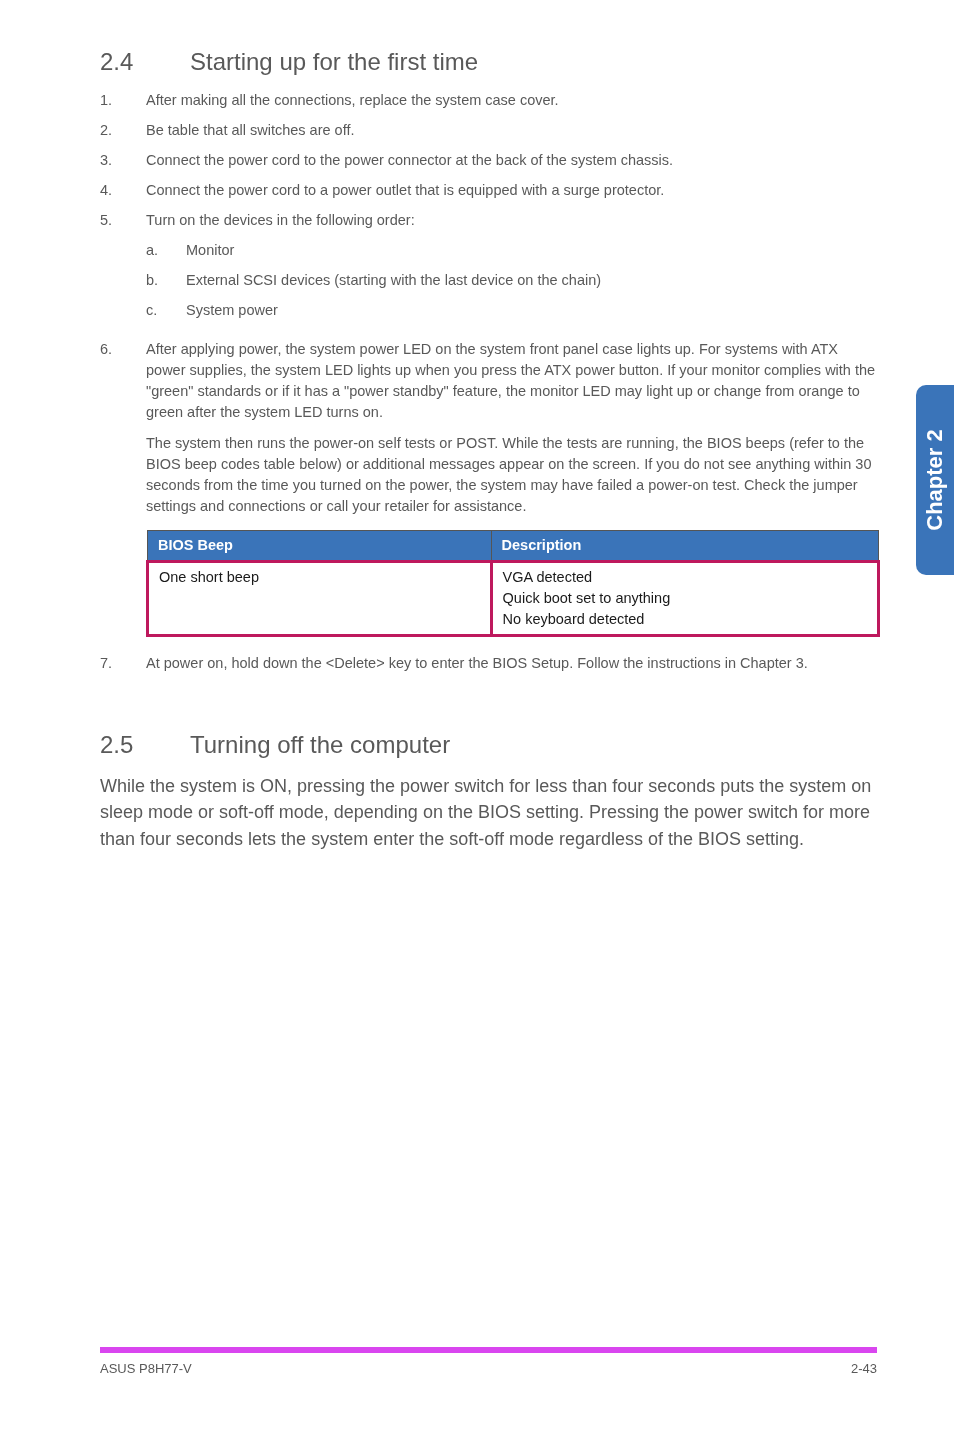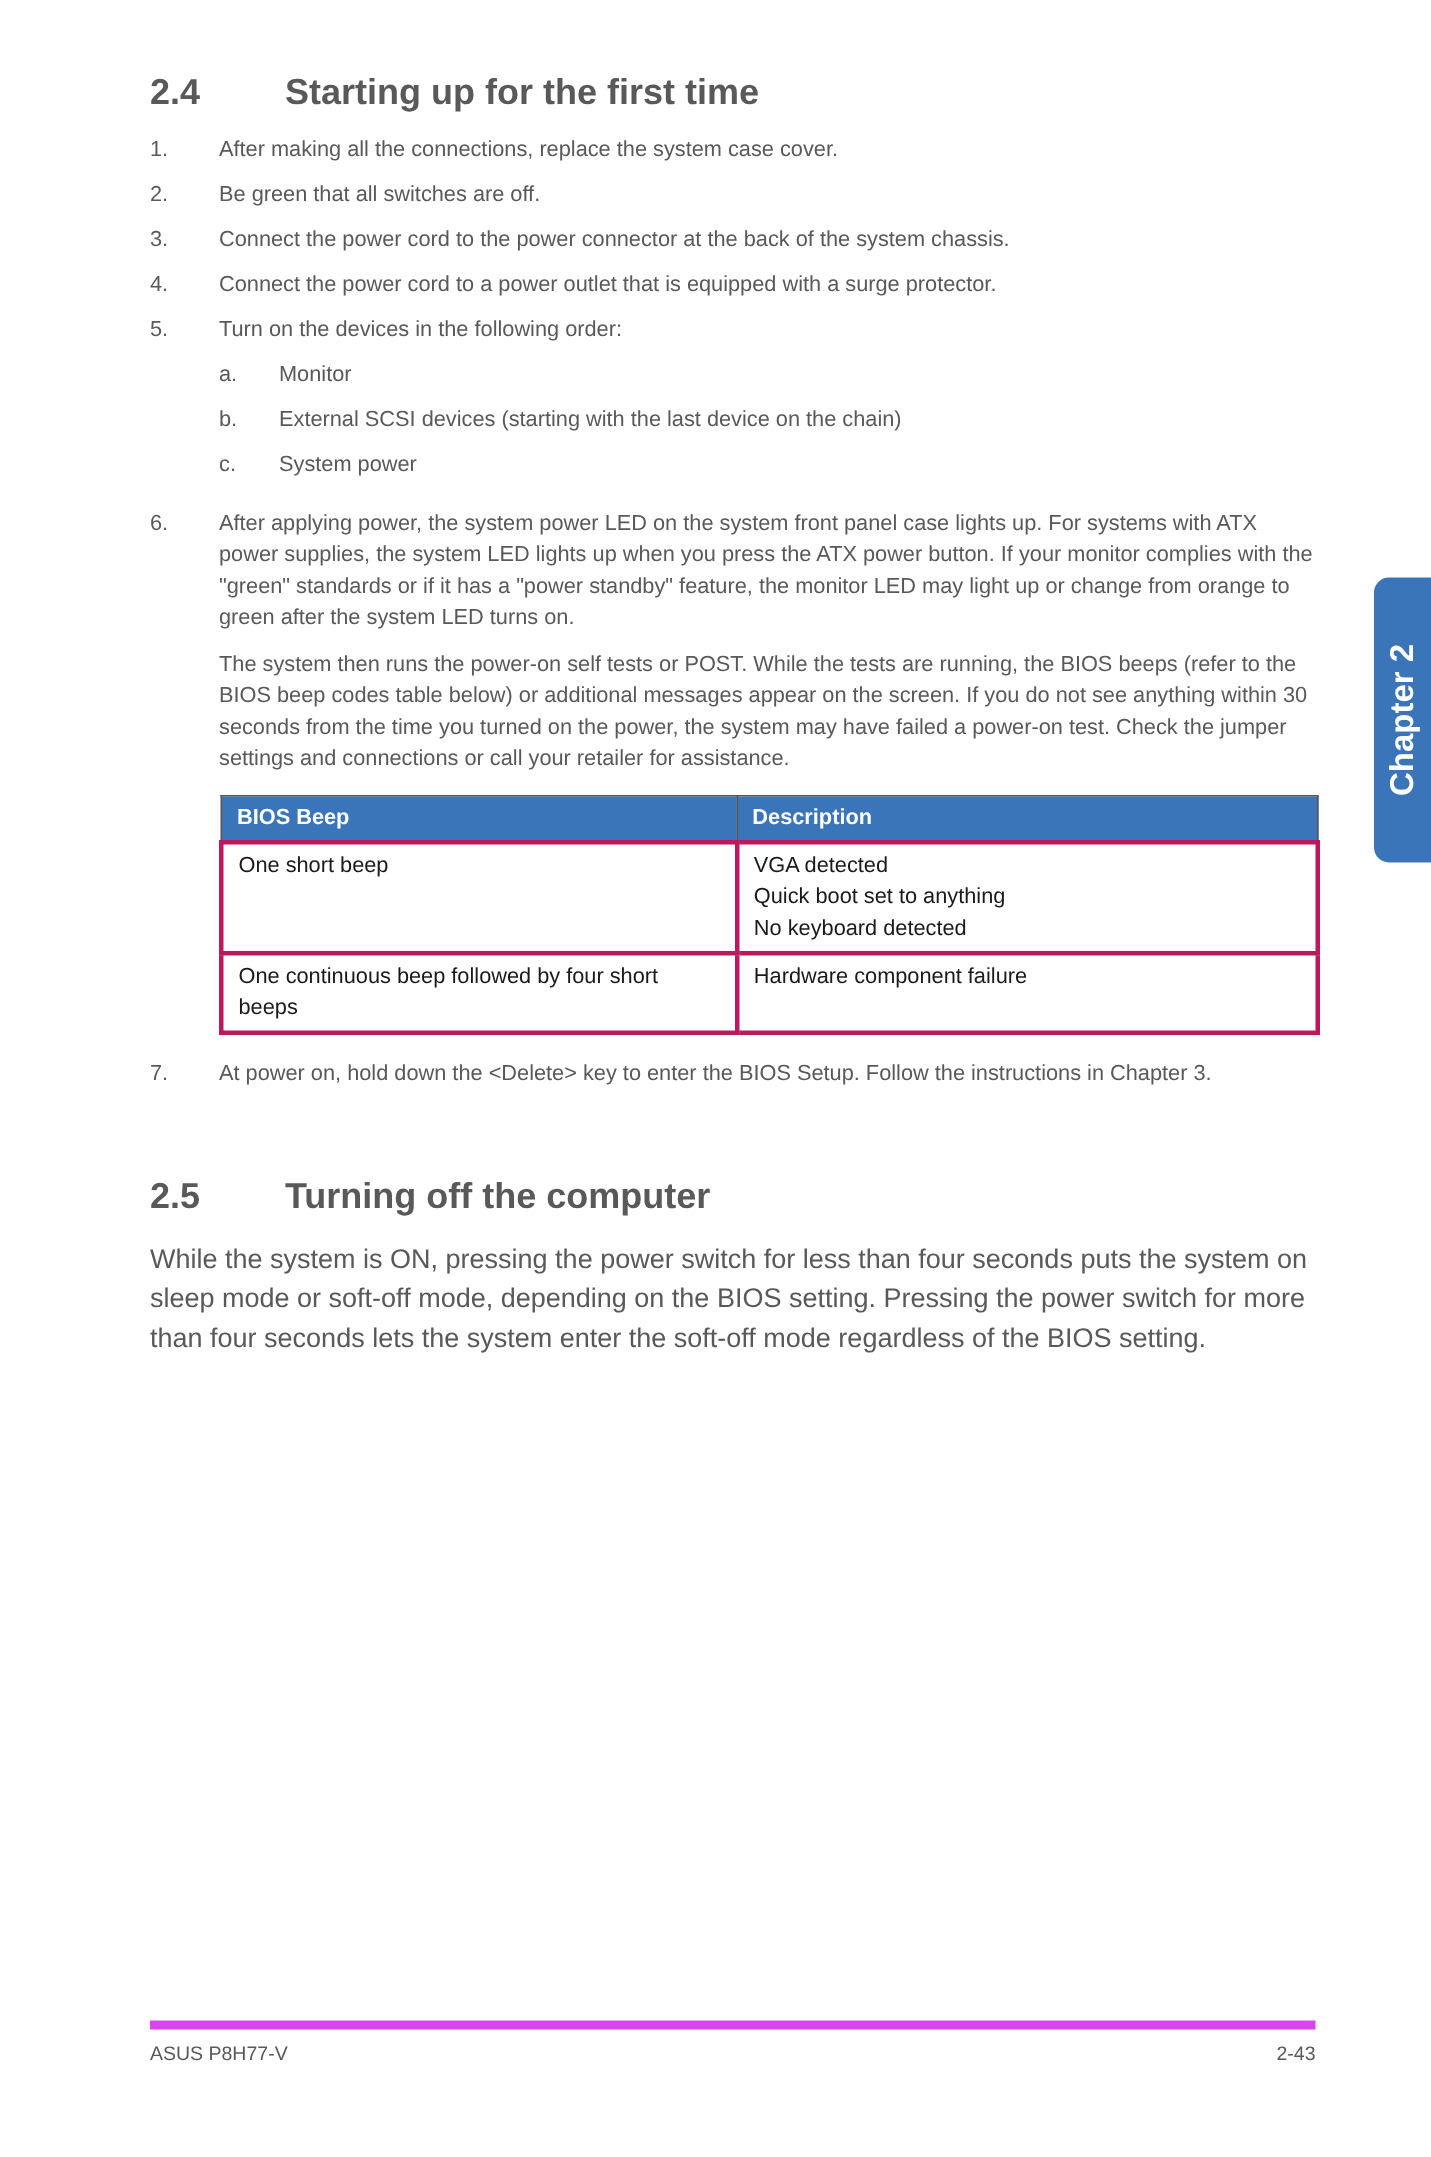--- a/index.html
+++ b/index.html
@@ -14,21 +14,21 @@
       height: 1438px;
       position: relative;
       padding: 48px 77px 0 100px;
       color: #595959;
     }
     .content {
       width: 780px;
     }
     h2 {
       font-size: 24px;
-      font-weight: bold;
+      font-weight: normal;
       color: #595959;
       margin-bottom: 14px;
     }
     h2 .num {
       display: inline-block;
       width: 90px;
     }
     .intro-list {
       list-style: none;
       font-size: 14.5px;
@@ -140,21 +140,21 @@
     <span class="num">2.4</span><span>Starting up for the first time</span>
   </h2>
 
   <ol class="intro-list">
     <li>
       <span class="li-num">1.</span>
       <span class="li-body">After making all the connections, replace the system case cover.</span>
     </li>
     <li>
       <span class="li-num">2.</span>
-      <span class="li-body">Be green that all switches are off.</span>
+      <span class="li-body">Be table that all switches are off.</span>
     </li>
     <li>
       <span class="li-num">3.</span>
       <span class="li-body">Connect the power cord to the power connector at the back of the system chassis.</span>
     </li>
     <li>
       <span class="li-num">4.</span>
       <span class="li-body">Connect the power cord to a power outlet that is equipped with a surge protector.</span>
     </li>
     <li>
@@ -192,24 +192,20 @@
           </thead>
           <tbody>
             <tr>
               <td>One short beep</td>
               <td>
                 <div>VGA detected</div>
                 <div>Quick boot set to anything</div>
                 <div>No keyboard detected</div>
               </td>
             </tr>
-            <tr>
-              <td>One continuous beep followed by four short beeps</td>
-              <td>Hardware component failure</td>
-            </tr>
           </tbody>
         </table>
       </span>
     </li>
     <li class="after-table">
       <span class="li-num">7.</span>
       <span class="li-body">At power on, hold down the &lt;Delete&gt; key to enter the BIOS Setup. Follow the instructions in Chapter 3.</span>
     </li>
   </ol>
 

